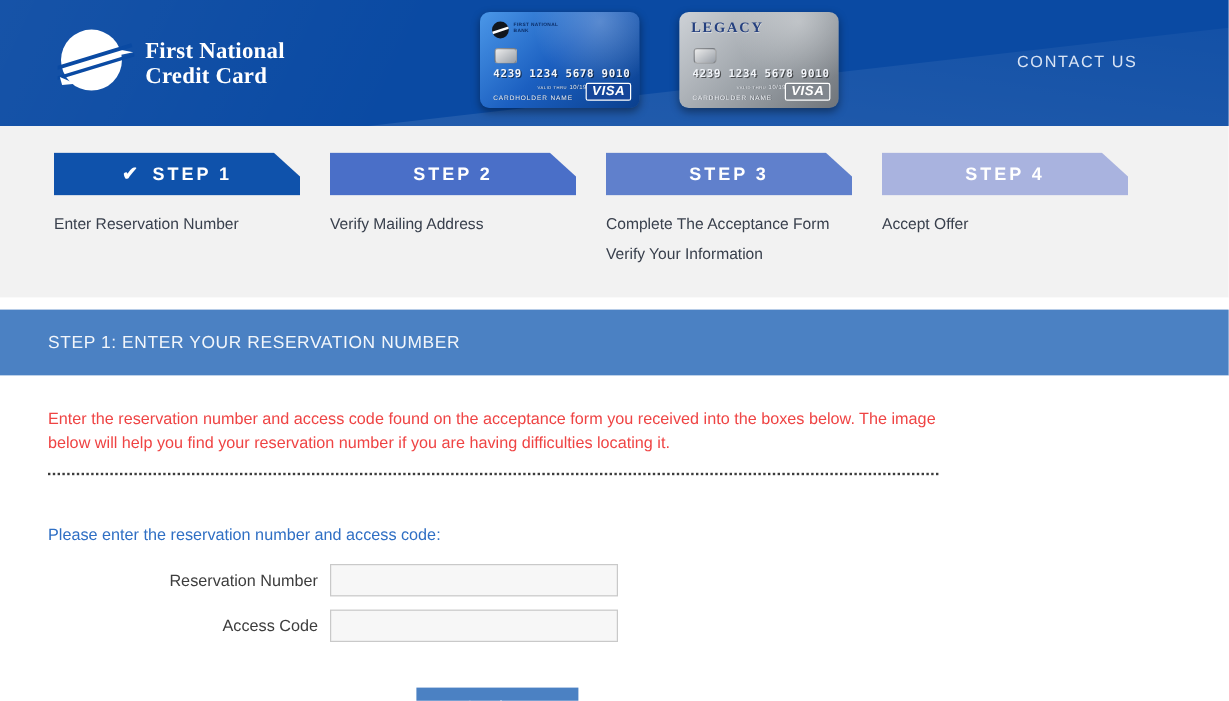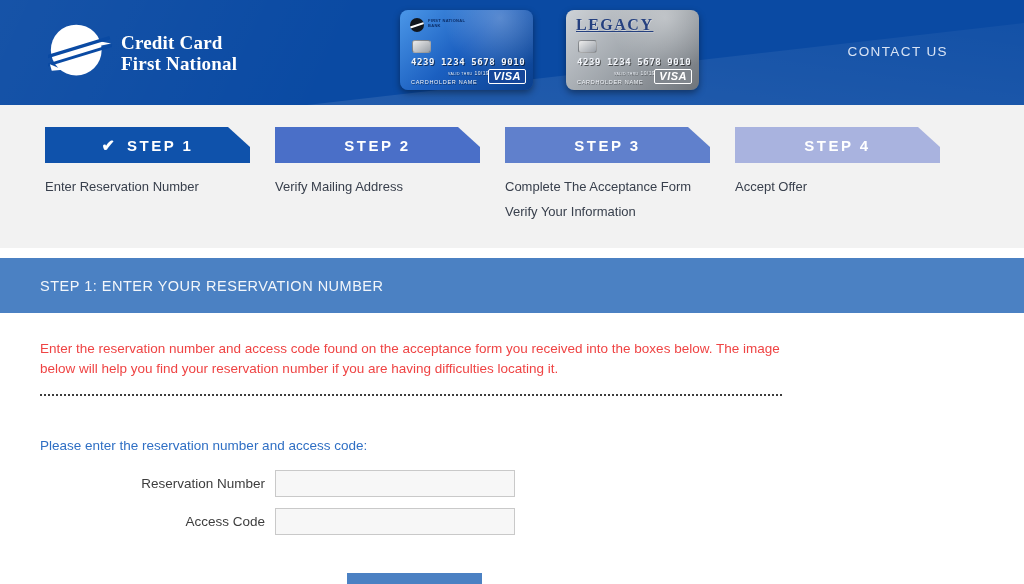--- a/index.html
+++ b/index.html
@@ -69,23 +69,22 @@
     content: ""; position: absolute; left: -2px; top: 6px; width: 20px; height: 2px;
     background: #ffffff; transform: rotate(-18deg);
   }
   .card-bank-name {
     position: absolute; left: 28px; top: 9px; width: 40px;
     font-size: 4px; line-height: 4.5px; color: #0a2c66; font-weight: bold; letter-spacing: 0.3px;
   }
   .card-legacy {
     position: absolute; left: 10px; top: 6px;
     font-family: "Liberation Serif", serif; font-weight: bold;
-    font-size: 16px; letter-spacing: 1.5px; color: #25407f;
+    font-size: 12px; letter-spacing: 1.5px; color: #25407f;
     text-shadow: 0.5px 0.5px 0 rgba(255,255,255,0.4);
-    text-decoration: underline;
   }
   .card-chip {
     position: absolute; left: 12px; top: 30px; width: 19px; height: 13px;
     border-radius: 3px; border: 1px solid rgba(0,0,0,0.25);
     background: linear-gradient(145deg, #ececec, #9aa0a8);
   }
   .card-number {
     position: absolute; left: 11px; top: 47px; white-space: nowrap;
     font-family: "DejaVu Sans Mono", monospace; font-weight: bold;
     font-size: 9px; letter-spacing: 0.6px; color: #f2f5fa;
@@ -177,22 +176,22 @@
 <div class="header">
   <div class="logo-wrap">
     <svg class="logo-svg" viewBox="0 0 68 64">
       <circle cx="30" cy="31" r="27" fill="#ffffff"></circle>
       <polygon points="26,16 67,24 34,31" fill="#ffffff"></polygon>
       <rect x="-4" y="27" width="72" height="3.5" transform="rotate(-17 30 31)" fill="#0a4aa3"></rect>
       <rect x="-4" y="36" width="72" height="3" transform="rotate(-17 30 31)" fill="#0a4aa3"></rect>
       <polygon points="2,46 16,52 4,53" fill="#ffffff"></polygon>
     </svg>
     <div class="brand-text">
+      <div>First National</div>
       <div>Credit Card</div>
-      <div>First National</div>
     </div>
   </div>
 
   <div class="card card-blue">
     <div class="card-logo-dot"></div>
     <div class="card-bank-name">FIRST NATIONAL BANK</div>
     <div class="card-chip"></div>
     <div class="card-number">4239 1234 5678 9010</div>
     <div class="card-valid"><span class="vl">VALID THRU</span><span>10/19</span></div>
     <div class="card-holder">CARDHOLDER NAME</div>

